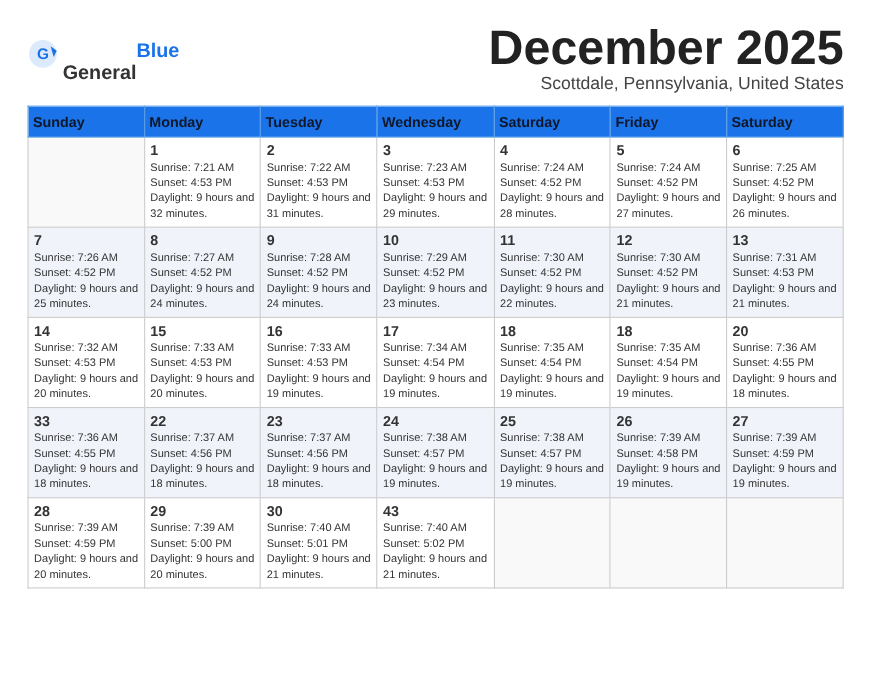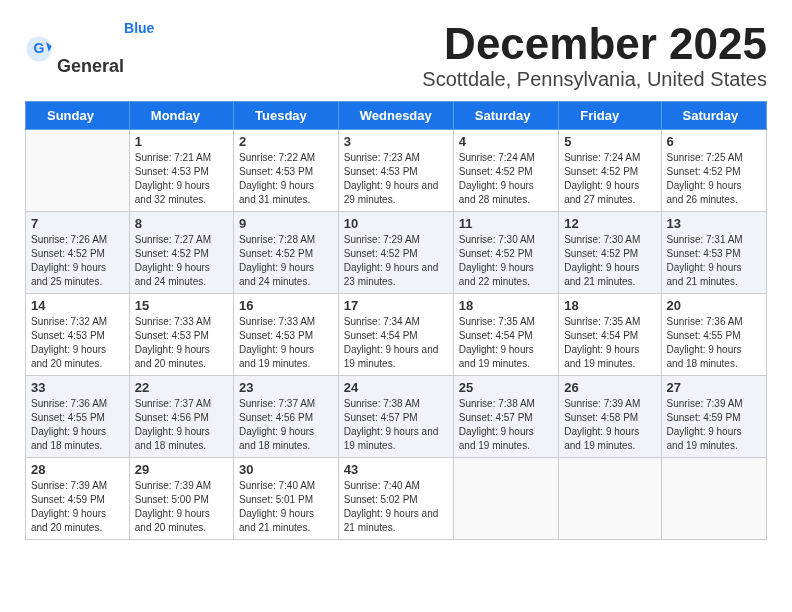--- a/index.html
+++ b/index.html
@@ -28,34 +28,34 @@
     .title-section {
       text-align: right;
     }
     .month-title {
       font-size: 44px;
       font-weight: bold;
       color: #222;
       line-height: 1.1;
     }
     .location-title {
-      font-size: 20px;
+      font-size: 16px;
       color: #444;
     }
     .calendar {
       width: 100%;
       border-collapse: collapse;
       border: 1px solid #ccc;
     }
     .calendar th {
       background-color: #1a73e8;
-      color: #ffffff;
+      color: #0f172a;
       font-size: 13px;
       font-weight: bold;
-      padding: 6px 21px;
+      padding: 6px 4px;
       text-align: left;
       border: 1px solid #5a9fe8;
     }
     .calendar td {
       border: 1px solid #ccc;
       vertical-align: top;
       padding: 4px 5px;
       width: 107px;
       min-height: 90px;
       font-size: 10.5px;
@@ -86,21 +86,21 @@
 <div class="header-section">
   <div class="logo">
     <svg class="logo-icon" viewBox="0 0 40 40">
       <circle cx="20" cy="20" r="18" fill="#1a73e8" opacity="0.15"></circle>
       <text x="20" y="26" text-anchor="middle" font-size="20" fill="#1a73e8" font-weight="bold">G</text>
       <polygon points="30,10 38,16 34,24" fill="#1a73e8"></polygon>
     </svg>
     <div>
       <div style="display:flex; gap:0;">
         <span style="font-size:18px;font-weight:bold;color:#333;margin-top:36px;">General</span>
-          <span style="font-size:14px;font-weight:bold;color:#1a73e8;">Blue</span>
+          <span style="font-size:18px;font-weight:bold;color:#1a73e8;margin-top:16px;">Blue</span>
       </div>
     </div>
   </div>
   <div class="title-section">
     <div class="month-title">December 2025</div>
     <div class="location-title">Scottdale, Pennsylvania, United States</div>
   </div>
 </div>
 
 <table class="calendar">

